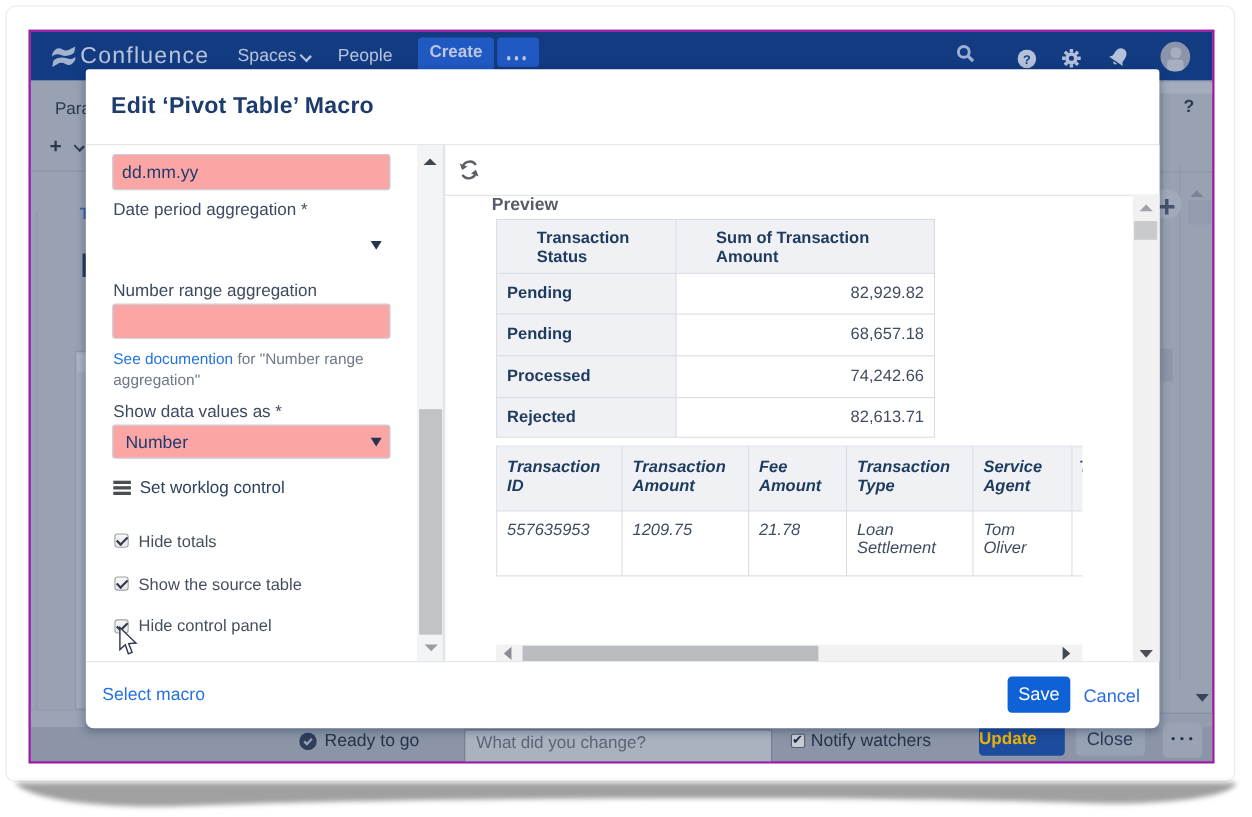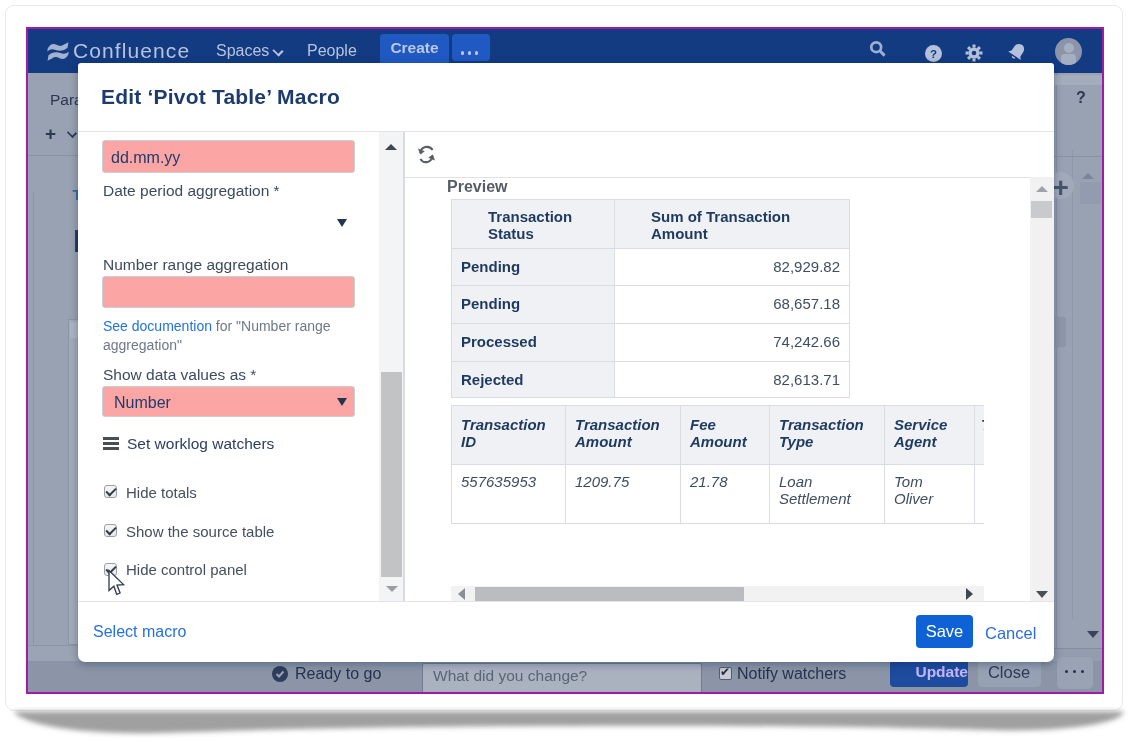--- a/index.html
+++ b/index.html
@@ -150,21 +150,21 @@
     <svg style="position:absolute;left:244px;top:5px" width="16" height="16" viewBox="0 0 16 16">
         <circle cx="8" cy="8" r="8" fill="#2e3d59"></circle>
         <path d="M4.5 8 l2.5 2.5 L11.5 5.5" stroke="#97a3b8" stroke-width="2" fill="none"></path>
       </svg>
     <div style="position:absolute;left:267px;top:4px;font-size:16px;color:#25334d;">Ready to go</div>
     <div style="position:absolute;left:394px;top:2px;width:280px;height:34px;background:#aab2c0;border:1px solid #737d8e;border-radius:2px;font-size:15.5px;color:#5a6575;line-height:24px;padding-left:10px;">What did you change?</div>
     <div style="position:absolute;left:691px;top:6px;width:13px;height:13px;background:#c8ccd4;border:1px solid #555e6d;border-radius:2px;">
         <span style="position:absolute;left:0px;top:-3px;font-size:12px;color:#1e2a40;">✔</span>
       </div>
     <div style="position:absolute;left:709px;top:4px;font-size:16px;color:#25334d;">Notify watchers</div>
-    <div style="position:absolute;left:862px;top:-4px;width:78px;height:30px;background:#1d4c9e;border-radius:4px;color:#c4b5fd;font-weight:bold;font-size:15.5px;text-align:right;line-height:30px;">Update</div>
+    <div style="position:absolute;left:862px;top:-4px;width:78px;height:30px;background:#1d4c9e;border-radius:4px;color:#eab308;font-weight:bold;font-size:15.5px;text-align:left;line-height:30px;">Update</div>
     <div style="position:absolute;left:949.5px;top:-4px;width:63px;height:30px;background:#97a1b4;border-radius:4px;color:#2b3a56;font-size:16.5px;text-align:center;line-height:30px;">Close</div>
     <div style="position:absolute;left:1028.5px;top:-4.5px;width:36px;height:32px;background:#9aa3b4;border-radius:5px;">
       <div class="ddot" style="left:8px;top:13px;background:#273348;"></div>
         <div class="ddot" style="left:16px;top:13px;background:#273348;"></div>
         <div class="ddot" style="left:24px;top:13px;background:#273348;"></div>
     </div>
   </div>
 
   <div id="modal">
     <div id="mtitle">Edit ‘Pivot Table’ Macro</div>
@@ -179,21 +179,21 @@
     <div class="inp" style="top:212.5px;height:32.5px;"></div>
     <div style="position:absolute;left:25px;top:253.5px;width:240px;font-size:14px;color:#6e7889;line-height:19px;"><span style="color:#2273dc;">See documention</span> for "Number range aggregation"</div>
     <div class="lbl" style="top:302.5px;">Show data values as *</div>
     <div class="inp" style="top:322.5px;height:31px;line-height:31px;padding-left:11px;">Number</div>
     <div class="sel-car" style="left:259px;top:335px;"></div>
     <div style="position:absolute;left:25px;top:373.5px;width:15.5px;">
       <div style="height:3px;background:#4a4d52;margin-bottom:2.2px;"></div>
       <div style="height:3px;background:#4a4d52;margin-bottom:2.2px;"></div>
       <div style="height:3px;background:#4a4d52;"></div>
     </div>
-    <div style="position:absolute;left:49px;top:372px;font-size:15.5px;color:#2c4161;">Set worklog watchers</div>
+    <div style="position:absolute;left:49px;top:372px;font-size:15.5px;color:#2c4161;">Set worklog control</div>
     <div class="cb" style="top:422px;"></div>
     <div class="cblbl" style="top:421px;">Hide totals</div>
     <div class="cb" style="top:461px;"></div>
     <div class="cblbl" style="top:459.5px;">Show the source table</div>
     <div class="cb" style="top:499.5px;"></div>
     <div class="cblbl" style="top:498px;">Hide control panel</div>
 
     <div id="lsb"></div>
     <div class="tri-up" style="position:absolute;left:307px;top:81px;"></div>
     <div class="sb-thumb" style="left:302.5px;top:309px;width:21.5px;height:205px;background:#c2c3c5;"></div>

